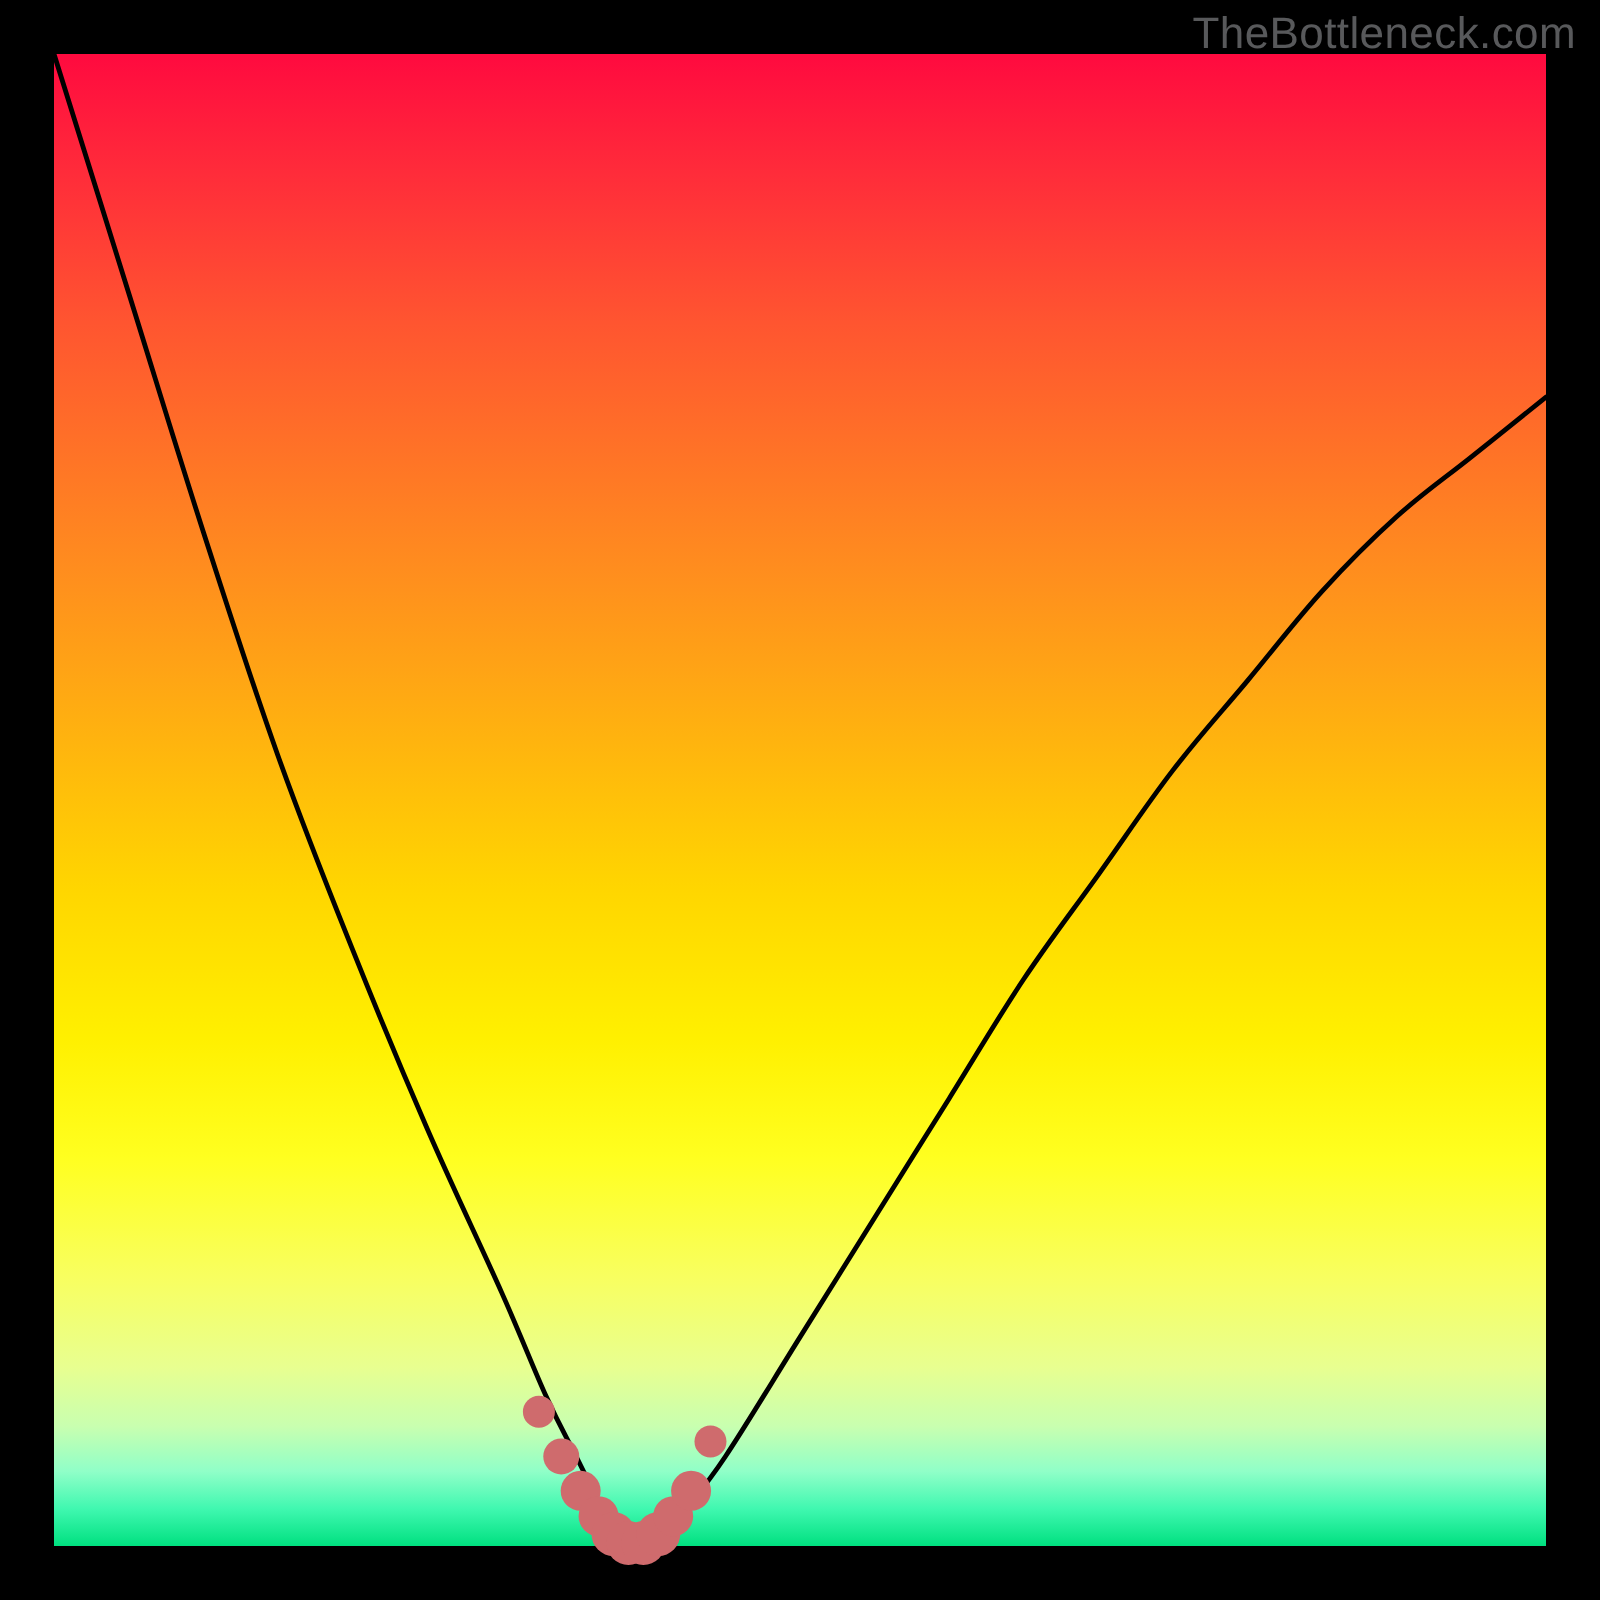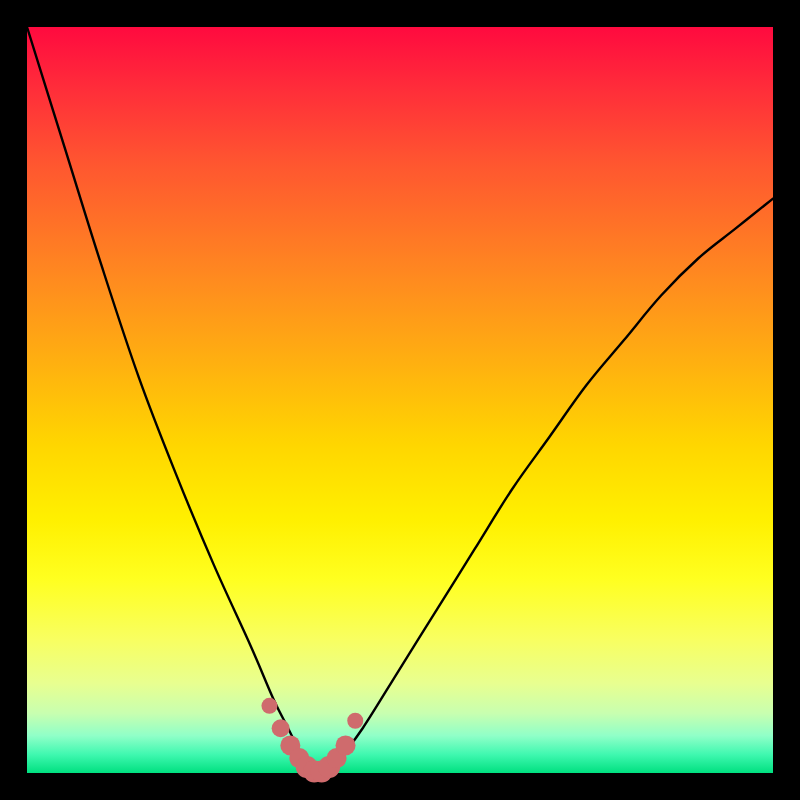--- a/index.html
+++ b/index.html
@@ -59,20 +59,21 @@
     overflow: visible;
   }
   .dots circle {
     fill: #cf6b6d;
   }
 </style>
 </head>
 <body>
 
 <div class="outer">
+  <div class="watermark">TheBottleneck.com</div>
 
   <div class="plot">
     <svg class="curve" viewBox="0 0 746 746" preserveAspectRatio="none">
       <g>
         <path id="curve-path" d="M 0.00 0.00 C 6.71 21.48, 23.87 76.39, 37.30 119.36 C 50.73 162.33, 61.17 197.09, 74.60 238.72 C 88.03 280.35, 98.47 313.02, 111.90 350.62 C 125.33 388.22, 135.77 414.03, 149.20 447.60 C 162.63 481.17, 173.07 506.24, 186.50 537.12 C 199.93 568.00, 213.06 595.01, 223.80 619.18 C 234.54 643.35, 239.47 656.63, 246.18 671.40 C 252.89 686.17, 255.73 690.50, 261.10 701.24 C 266.47 711.98, 271.99 723.69, 276.02 731.08 C 280.05 738.47, 280.79 739.58, 283.48 742.27 C 286.17 744.96, 288.25 745.33, 290.94 746.00 C 293.63 746.67, 295.71 746.67, 298.40 746.00 C 301.09 745.33, 303.17 744.96, 305.86 742.27 C 308.55 739.58, 307.95 738.47, 313.32 731.08 C 318.69 723.69, 324.96 717.35, 335.70 701.24 C 346.44 685.13, 359.57 663.04, 373.00 641.56 C 386.43 620.08, 396.87 603.36, 410.30 581.88 C 423.73 560.40, 434.17 543.68, 447.60 522.20 C 461.03 500.72, 471.47 482.66, 484.90 462.52 C 498.33 442.38, 508.77 429.10, 522.20 410.30 C 535.63 391.50, 546.07 375.54, 559.50 358.08 C 572.93 340.62, 583.37 329.43, 596.80 313.32 C 610.23 297.21, 620.67 283.33, 634.10 268.56 C 647.53 253.79, 657.97 243.35, 671.40 231.26 C 684.83 219.17, 695.27 212.16, 708.70 201.42 C 722.13 190.68, 739.29 176.95, 746.00 171.58" fill="none" stroke="#000" stroke-width="2.4" stroke-linecap="round"></path>
       </g>
       <g class="dots" id="dots-group">
           <circle cx="242.45" cy="678.86" r="8"></circle>
           <circle cx="253.64" cy="701.24" r="9"></circle>
           <circle cx="263.34" cy="718.40" r="10"></circle>

